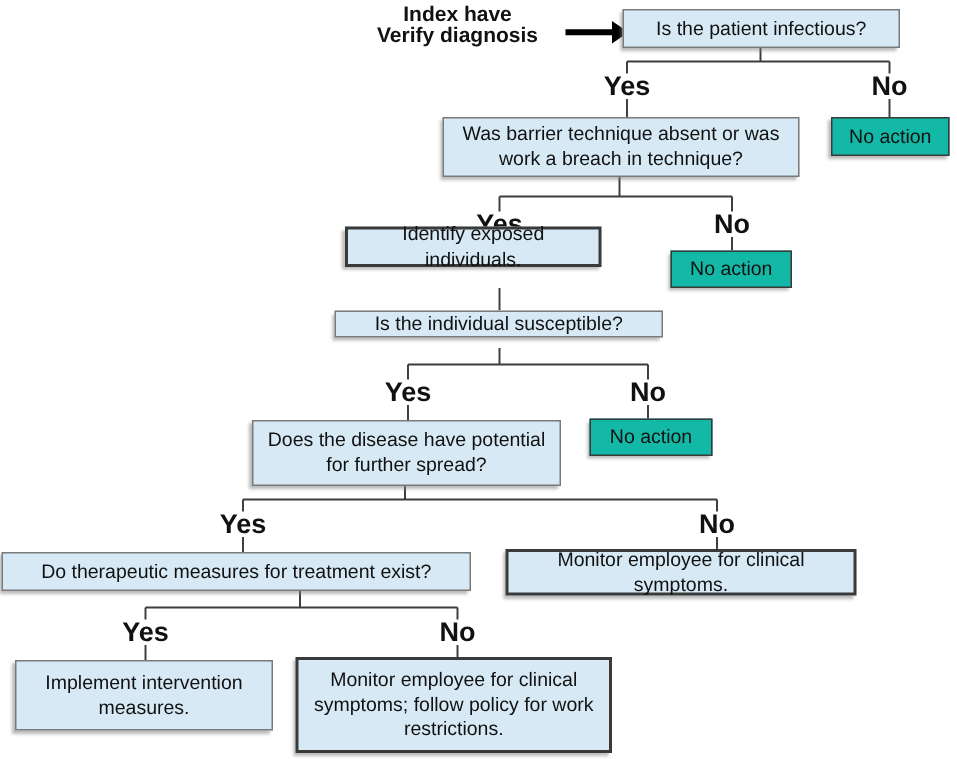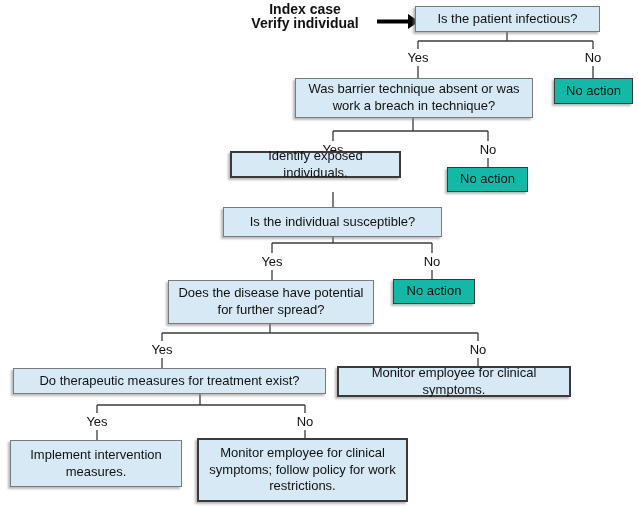--- a/index.html
+++ b/index.html
@@ -13,21 +13,21 @@
     position:absolute;display:flex;align-items:center;justify-content:center;
     text-align:center;font-size:13px;line-height:1.3;
     background:#d6e9f5;border:1.2px solid #7a7a7a;
     box-shadow:-2px 2px 2px rgba(130,130,130,0.55);
     box-sizing:border-box;padding:4px 6px;
   }
   .box.white{background:#14b8a6;border:1.7px solid #3a3a3a;}
   .box.thick{border:2.5px solid #3a3a3a;}
   .lbl{
     position:absolute;transform:translateX(-50%);
-    font-size:13px;line-height:15px;white-space:nowrap;
+    font-size:18px;line-height:15px;white-space:nowrap;font-weight:bold;
   }
   .note{
     position:absolute;left:235px;top:2px;width:140px;
     text-align:center;font-size:14px;font-weight:bold;line-height:14px;
   }
 </style>
 </head>
 <body>
 
 <div class="stage">
@@ -39,50 +39,50 @@
              M333,232 V243 M272,243 H432 M272,243 V253 M432,243 V253 M272,270 V280 M432,270 V279
              M270,324 V333 M162,333 H478 M162,333 V341 M478,333 V341 M162,358 V368 M478,358 V366
              M200,393 V405 M97,405 H305 M97,405 V413 M305,405 V413 M97,430 V440 M305,430 V438" fill="none" stroke="#3c3c3c" stroke-width="1.3"></path>
     <g>
       <rect x="377" y="19.5" width="32" height="4" fill="#000"></rect>
       <polygon points="408,14 419,21.5 408,29" fill="#000"></polygon>
     </g>
   </svg>
 
   <div class="note">
-    <div>Index case</div>
-    <div>Verify individual</div>
+    <div>Index have</div>
+    <div>Verify diagnosis</div>
   </div>
 
   <div class="box" style="left:415px;top:6px;width:185px;height:26px">Is the patient infectious?</div>
 
   <div class="lbl" style="left:418px;top:50px">Yes</div>
   <div class="lbl" style="left:593px;top:50px">No</div>
 
   <div class="box" style="left:295px;top:78px;width:238px;height:40px">Was barrier technique absent or was work a breach in technique?</div>
   <div class="box white" style="left:554px;top:78px;width:79px;height:26px">No action</div>
 
   <div class="lbl" style="left:333px;top:142px">Yes</div>
   <div class="lbl" style="left:488px;top:142px">No</div>
 
   <div class="box thick" style="left:230px;top:151px;width:171px;height:27px">Identify exposed individuals.</div>
   <div class="box white" style="left:447px;top:167px;width:81px;height:25px">No action</div>
 
-  <div class="box" style="left:223px;top:207px;width:219px;height:30px">Is the individual susceptible?</div>
+  <div class="box" style="left:223px;top:207px;width:219px;height:18px">Is the individual susceptible?</div>
 
   <div class="lbl" style="left:272px;top:254px">Yes</div>
   <div class="lbl" style="left:432px;top:254px">No</div>
 
   <div class="box" style="left:168px;top:280px;width:206px;height:44px">Does the disease have potential for further spread?</div>
   <div class="box white" style="left:393px;top:279px;width:82px;height:25px">No action</div>
 
   <div class="lbl" style="left:162px;top:342px">Yes</div>
   <div class="lbl" style="left:478px;top:342px">No</div>
 
-  <div class="box" style="left:13px;top:368px;width:313px;height:26px">Do therapeutic measures for treatment exist?</div>
+  <div class="box" style="left:1px;top:368px;width:313px;height:26px">Do therapeutic measures for treatment exist?</div>
   <div class="box thick" style="left:337px;top:366px;width:234px;height:31px">Monitor employee for clinical symptoms.</div>
 
   <div class="lbl" style="left:97px;top:414px">Yes</div>
   <div class="lbl" style="left:305px;top:414px">No</div>
 
   <div class="box" style="left:10px;top:440px;width:172px;height:47px">Implement intervention measures.</div>
   <div class="box thick" style="left:197px;top:438px;width:211px;height:64px">Monitor employee for clinical symptoms; follow policy for work restrictions.</div>
 
 </div>
 

